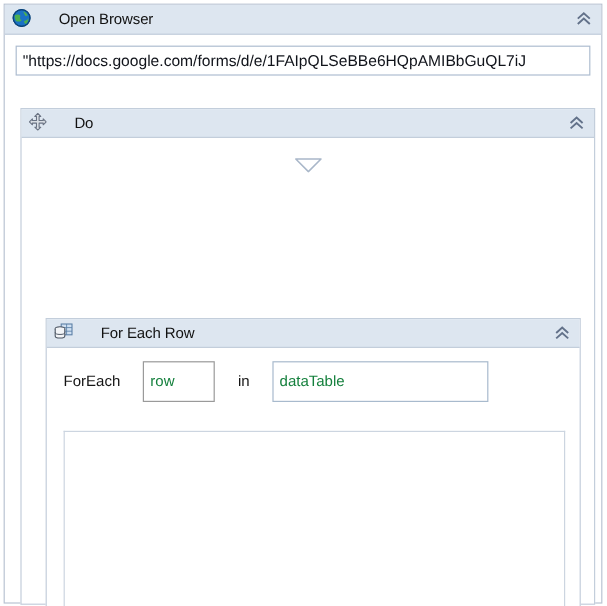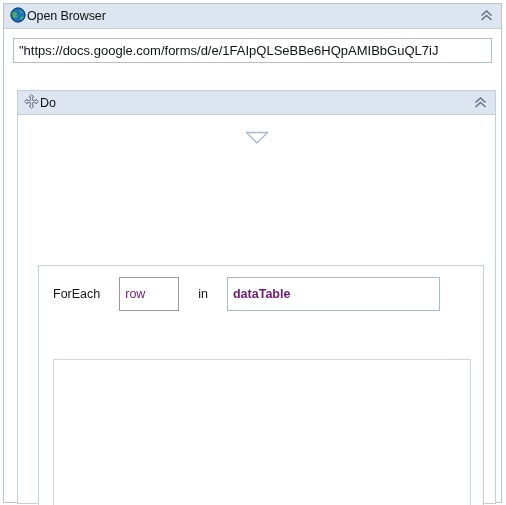--- a/index.html
+++ b/index.html
@@ -19,21 +19,21 @@
     border: 1px solid #c3cedb;
     position: relative;
   }
   .act-header {
     height: 24px;
     background: #dde6f0;
     border-bottom: 1px solid #c3cedb;
     display: flex;
     align-items: center;
     padding: 0 4px 0 6px;
-    gap: 1px;
+    gap: 23px;
   }
   .act-title {
     font-size: 12.5px;
     color: #111111;
     white-space: nowrap;
     letter-spacing: -0.1px;
   }
   .spacer { flex: 1 1 auto; }
 
   
@@ -103,24 +103,24 @@
   }
   .lbl { font-size: 12.5px; color: #141414; }
   .txtbox {
     height: 20px;
     border: 1px solid #a9a9a9;
     background: #ffffff;
     display: flex;
     align-items: center;
     padding: 16px 5px;
     font-size: 12.5px;
-    color: #701a75;
+    color: #15803d;
   }
   .txtbox.var { width: 60px; border-color: #9a9a9a; }
-  .txtbox.coll { width: 213px; border: 1px solid #a8bacd; font-weight: bold; }
+  .txtbox.coll { width: 180px; border: 1px solid #a8bacd; }
   .body-label {
     padding: 11px 0 5px 14px;
     font-size: 12.5px;
     color: #141414;
   }
   .body-drop {
     position: absolute;
     left: 14px; top: 93px;
     width: 418px; height: 232px;
     border: 1px solid #ccd5e0;
@@ -176,20 +176,41 @@
 
     <div class="connector" style="height:44px;">
       <span class="tri-wrap">
         <svg width="24" height="13" viewBox="0 0 24 13">
           <path d="M1.5 1.5 L22.5 1.5 L12 12 Z" fill="#ffffff" stroke="#a9b7c9" stroke-width="1.3" stroke-linejoin="round"></path>
         </svg>
       </span>
     </div>
 
     <div class="activity" id="for-each-row">
+      <div class="act-header">
+        <span class="icon">
+          <svg width="16" height="15" viewBox="0 0 16 15">
+            <rect x="6" y="1" width="9" height="9" fill="#cfe0f2" stroke="#5b7fa6" stroke-width="0.9"></rect>
+            <line x1="6" y1="4" x2="15" y2="4" stroke="#5b7fa6" stroke-width="0.7"></line>
+            <line x1="6" y1="7" x2="15" y2="7" stroke="#5b7fa6" stroke-width="0.7"></line>
+            <line x1="10.5" y1="1" x2="10.5" y2="10" stroke="#5b7fa6" stroke-width="0.7"></line>
+            <ellipse cx="5" cy="5" rx="4" ry="1.7" fill="#f2f4f7" stroke="#4a5360" stroke-width="0.9"></ellipse>
+            <path d="M1 5 V11 A4 1.7 0 0 0 9 11 V5" fill="#f2f4f7" stroke="#4a5360" stroke-width="0.9"></path>
+            <path d="M1 8 A4 1.7 0 0 0 9 8" fill="none" stroke="#4a5360" stroke-width="0.8"></path>
+          </svg>
+        </span>
+        <span class="act-title">For Each Row</span>
+        <span class="spacer"></span>
+        <span class="chev">
+          <svg width="15" height="14" viewBox="0 0 15 14">
+            <path d="M2.5 6.5 L7.5 2 L12.5 6.5" fill="none" stroke="#63728a" stroke-width="1.6"></path>
+            <path d="M2.5 11 L7.5 6.5 L12.5 11" fill="none" stroke="#63728a" stroke-width="1.6"></path>
+          </svg>
+        </span>
+      </div>
 
       <div class="fer-row">
         <span class="lbl">ForEach</span>
         <span class="txtbox var">
           <span>row</span>
         </span>
         <span class="lbl">in</span>
         <span class="txtbox coll">
           <span>dataTable</span>
         </span>

